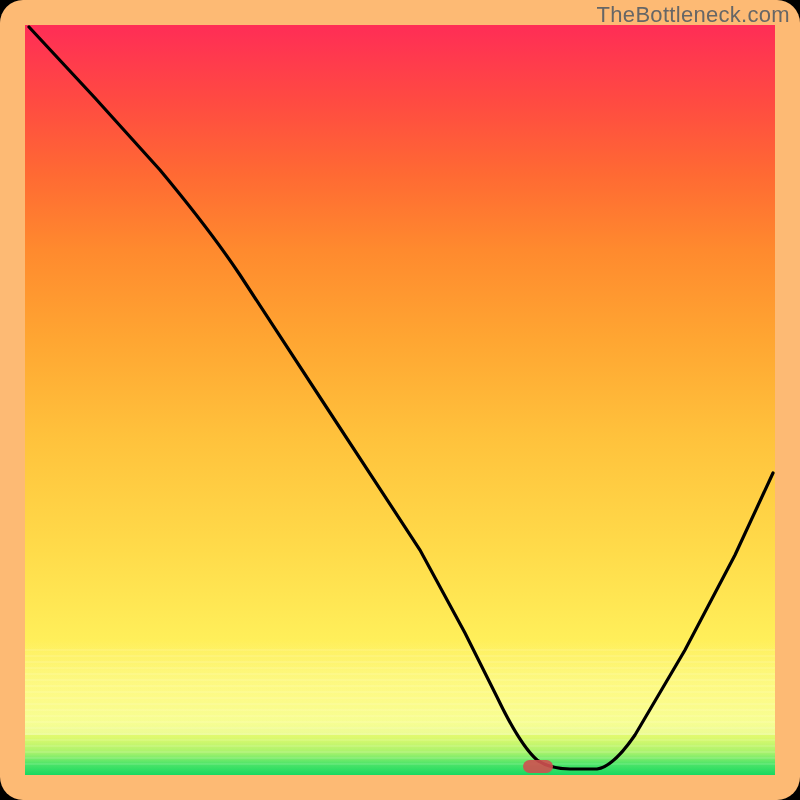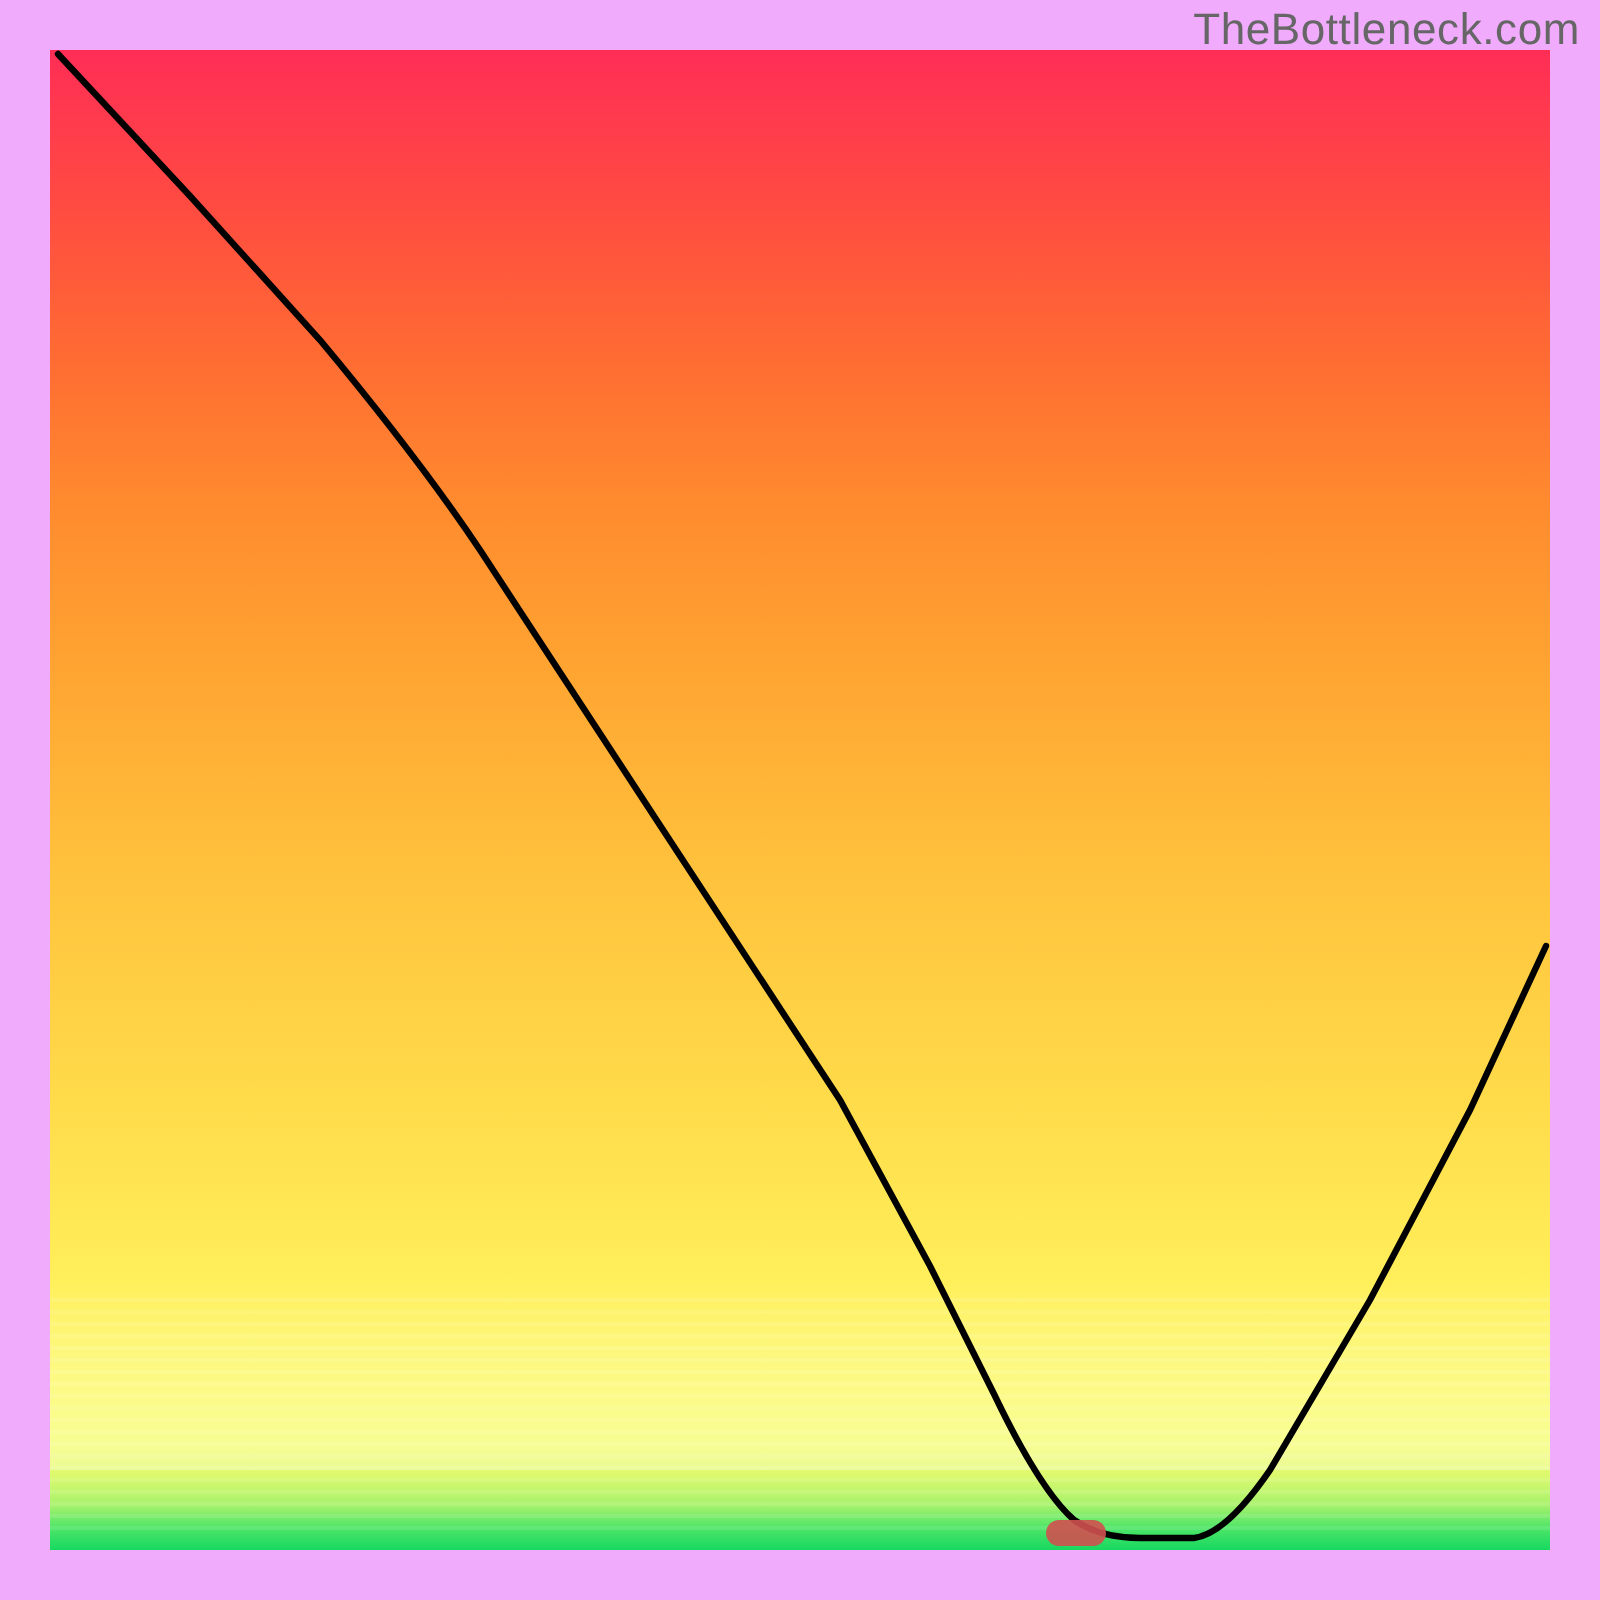--- a/index.html
+++ b/index.html
@@ -8,21 +8,22 @@
     width: 800px;
     height: 800px;
     background: #000;
     overflow: hidden;
     font-family: Arial, Helvetica, sans-serif;
   }
   .frame {
     position: relative;
     width: 800px;
     height: 800px;
-    background: #f0abfc;
+    background: #fdba74;
+    border-radius: 23px;
   }
   .watermark {
     position: absolute;
     top: 2px;
     right: 10px;
     color: #666;
     font-size: 22px;
     font-weight: 500;
     letter-spacing: 0.3px;
     z-index: 10;

